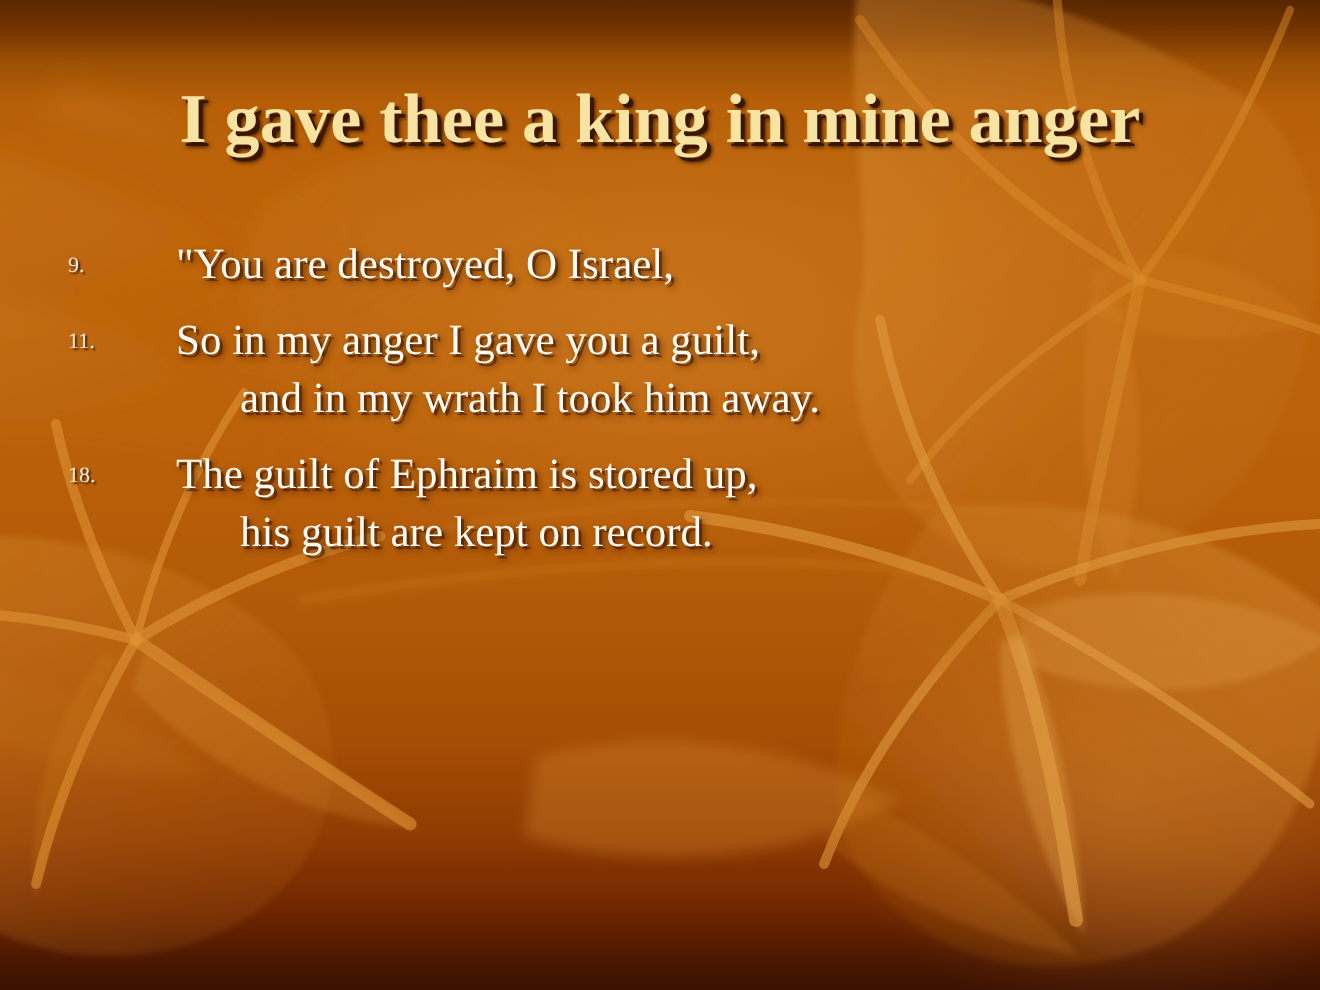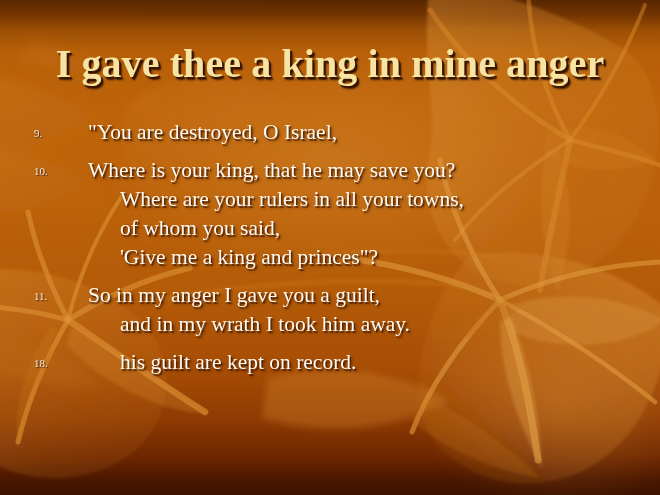--- a/index.html
+++ b/index.html
@@ -41,21 +41,21 @@
   
   #title-block {
     position: absolute;
     left: 0;
     top: 40px;
     width: 660px;
     text-align: center;
   }
   #title-text {
     display: inline-block;
-    font-size: 40px;
+    font-size: 35px;
     font-weight: bold;
     color: #f7e4a3;
     letter-spacing: 0.1px;
     text-shadow:
       2px 2px 0 #3a1600,
       2.5px 2.5px 2px rgba(30,10,0,0.85);
     white-space: nowrap;
   }
 
   
@@ -212,33 +212,27 @@
     <span id="title-text">I gave thee a king in mine anger</span>
   </div>
 
   <div id="body-block">
 
     <div class="verse">
       <span class="verse-num">9.</span>
       <div class="vline">"You are destroyed,  O Israel,</div>
     </div>
 
-    <div class="verse">
-      <span class="verse-num">10.</span>
-      <div class="vline">Where is your king, that he may save you?</div>
-      <div class="vline indent">Where are your rulers in all your towns,</div>
-      <div class="vline indent">of whom you said,</div>
-      <div class="vline indent">'Give  me a king and princes"?</div>
-    </div>
 
     <div class="verse">
       <span class="verse-num">11.</span>
       <div class="vline">So in my anger I gave you a guilt,</div>
       <div class="vline indent">and in my wrath I took him away.</div>
     </div>
 
     <div class="verse">
       <span class="verse-num">18.</span>
+      <div class="vline">The guilt of Ephraim is stored up,</div>
       <div class="vline indent">his guilt are kept on record.</div>
     </div>
 
   </div>
 </div>
 
 </body></html>

